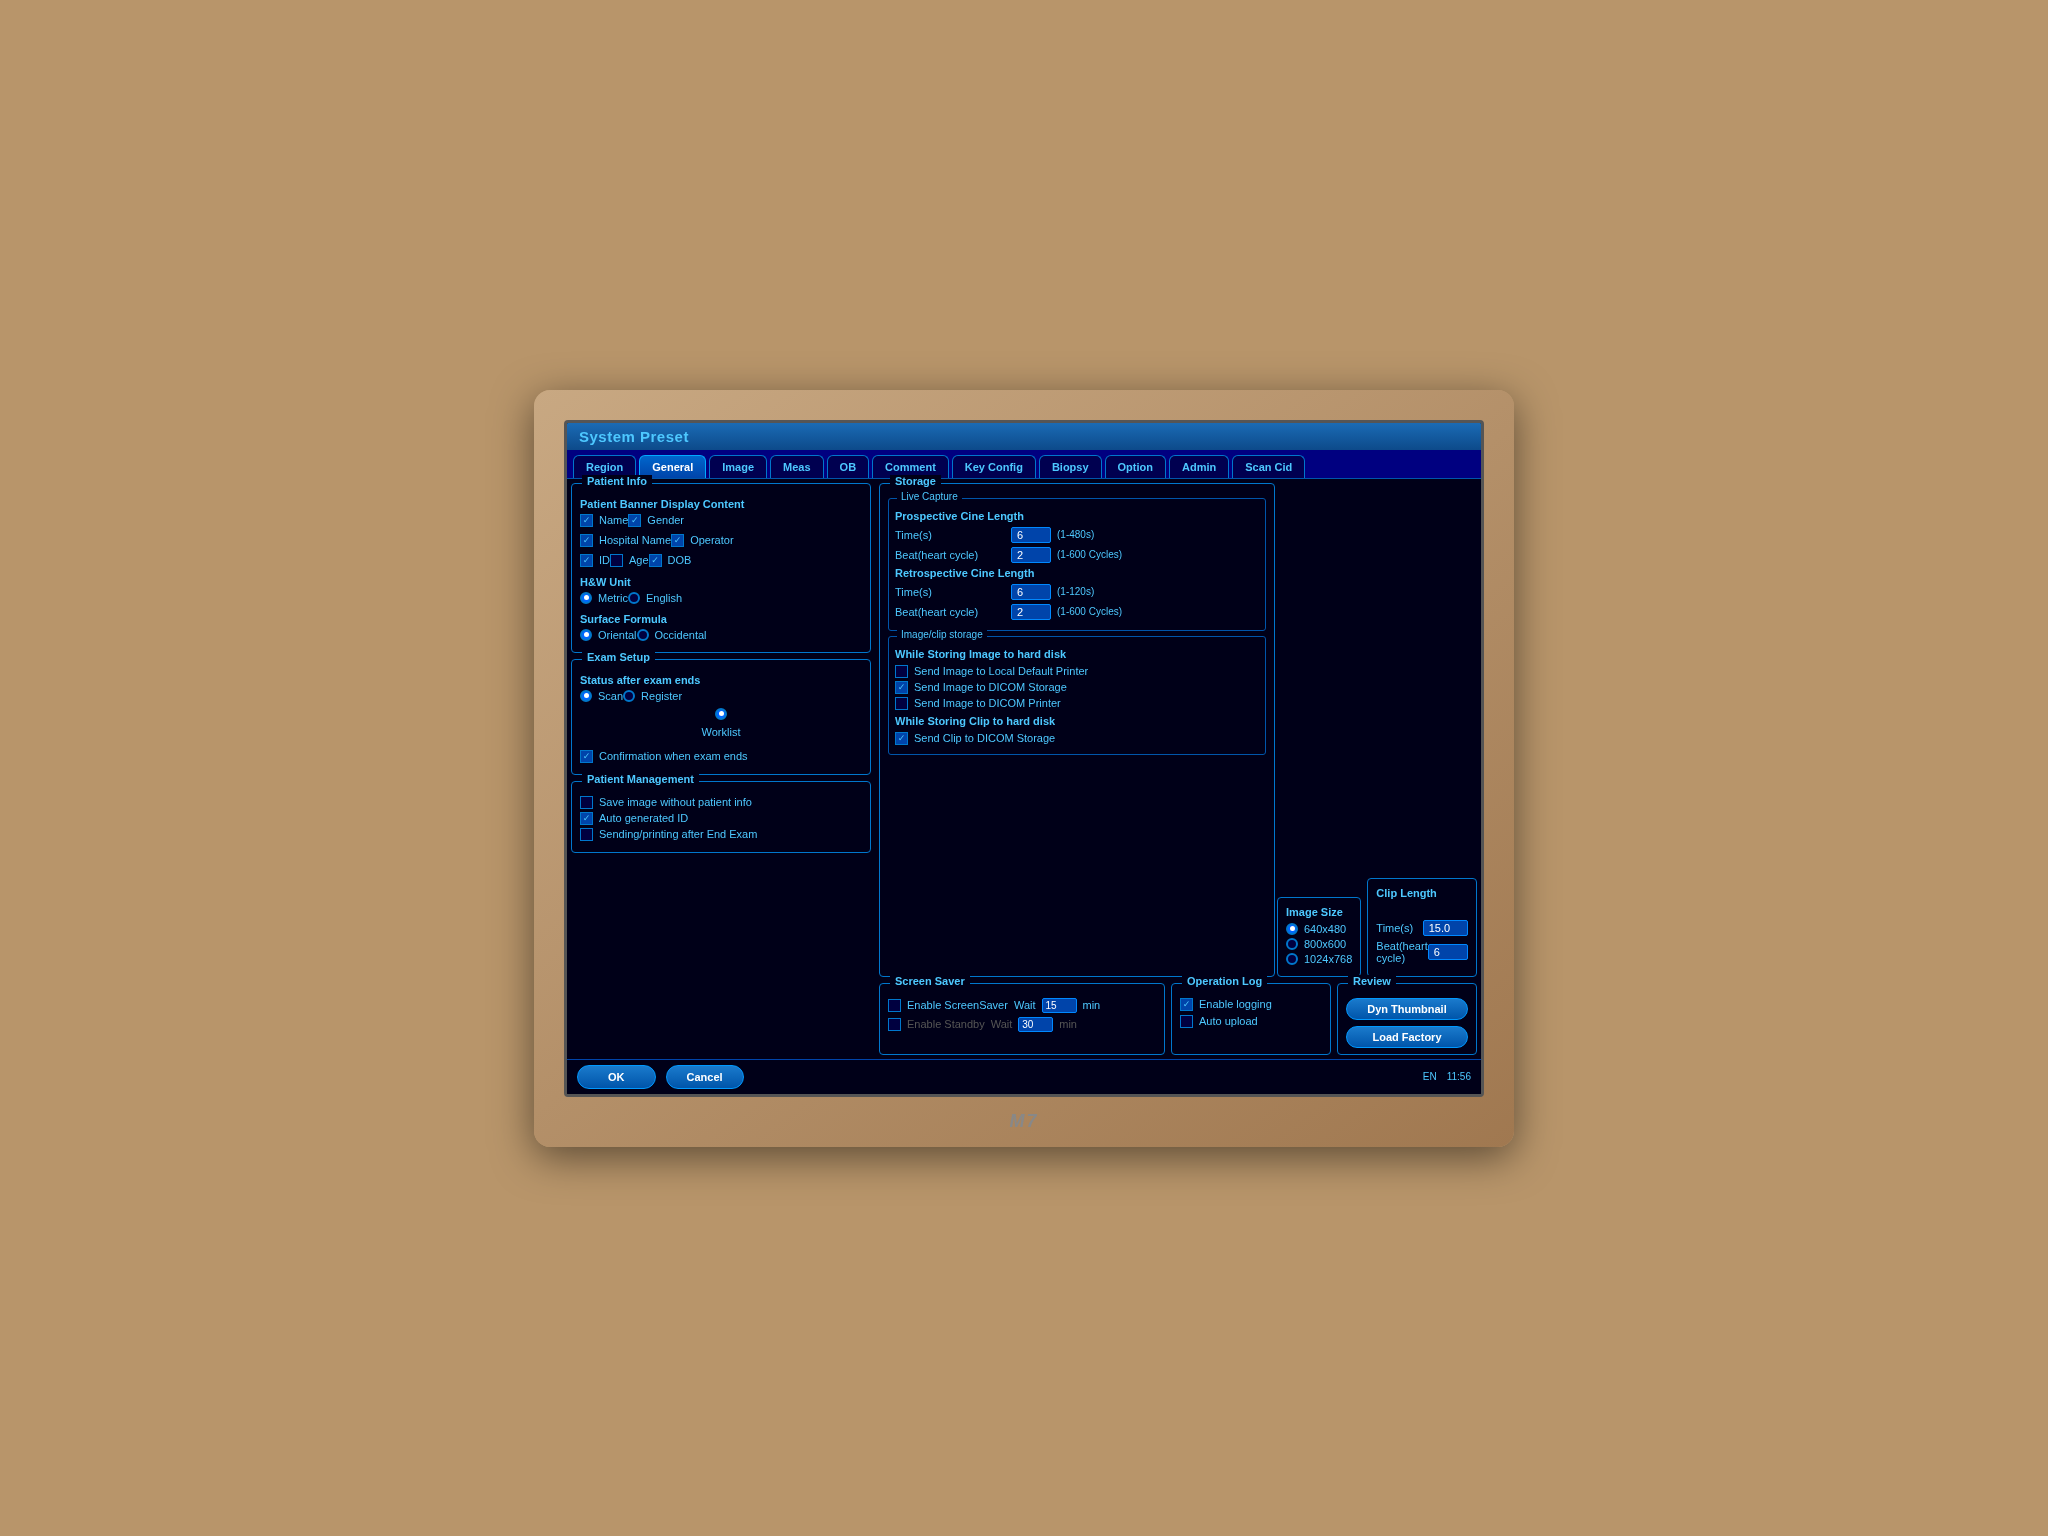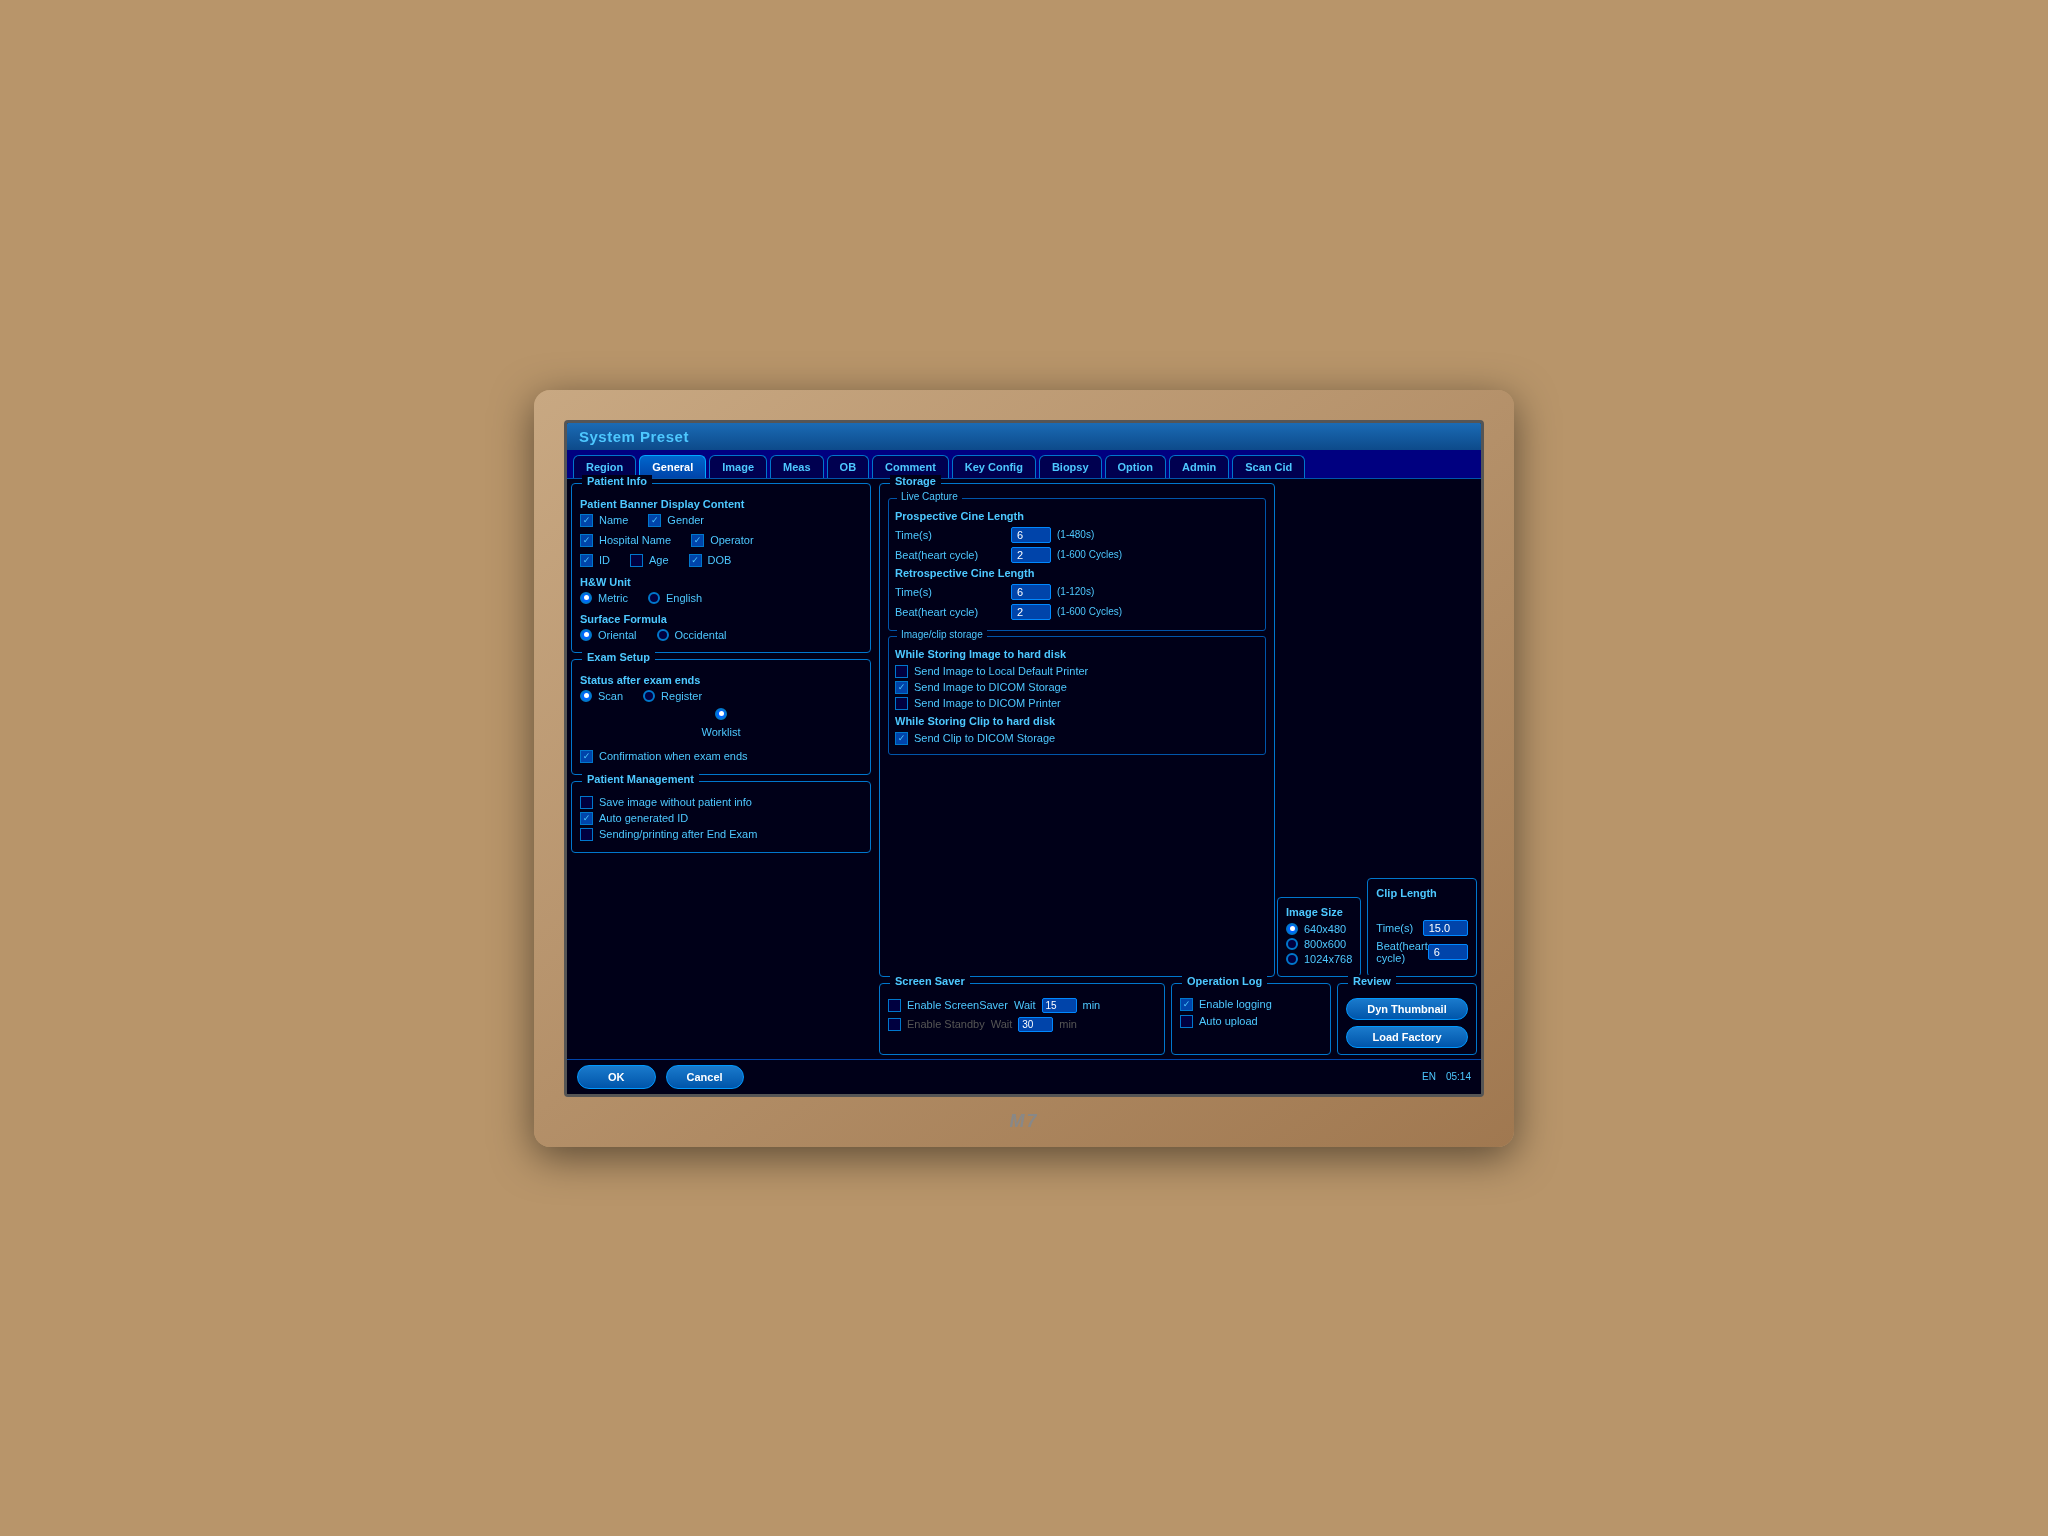--- a/index.html
+++ b/index.html
@@ -148,21 +148,21 @@
       height: 5px;
       border-radius: 50%;
       background: #fff;
     }
     .radio-label {
       color: #4dc8ff;
       font-size: 11px;
     }
     .two-col {
       display: flex;
-      gap: 20px;
+      gap: 0;
       flex-wrap: wrap;
     }
     .subsection-title {
       color: #4dc8ff;
       font-size: 11px;
       font-weight: bold;
       margin-bottom: 5px;
     }
     .inner-box {
       border: 1px solid #0055aa;
@@ -630,18 +630,18 @@
           </div>
         </div>
       </div>
     </div>
 
     <div class="footer-bar">
       <button class="btn-blue" style="padding: 5px 30px;">OK</button>
       <button class="btn-blue" style="padding: 5px 20px;">Cancel</button>
       <div style="flex:1;"></div>
       <span class="status-info">EN</span>
-      <span class="status-info">05:14</span>
+      <span class="status-info">11:56</span>
     </div>
   </div>
 
   <div class="brand-label">M7</div>
 </div>
 
 </body></html>

